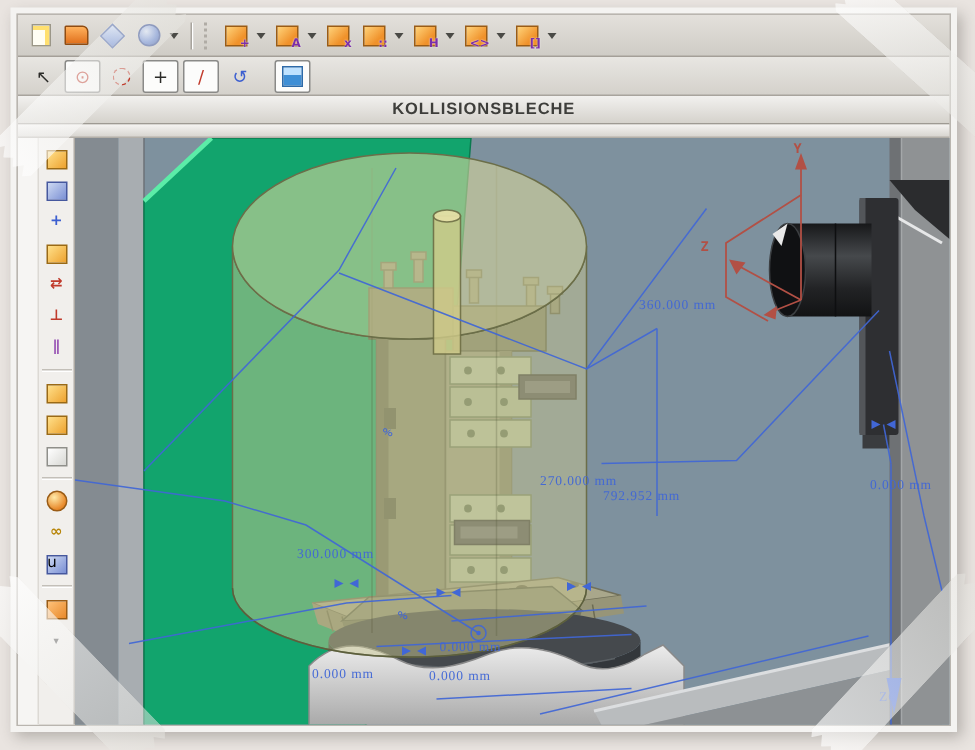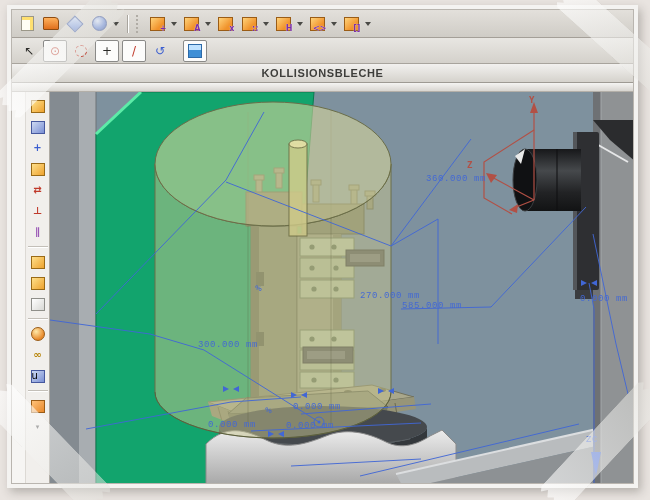--- a/index.html
+++ b/index.html
@@ -57,22 +57,22 @@
   .k-white{width:12px;height:11px;background:linear-gradient(135deg,#ffffff,#d8d8d4);border:1px solid #8f8f8a;}
   .k-orange{width:12px;height:11px;background:linear-gradient(135deg,#ffc27a,#e8892b);border:1px solid #9a5c16;}
   .k-ring{width:12px;height:12px;border-radius:50%;background:radial-gradient(circle at 35% 30%,#ffe9a8,#e8892b 70%);border:1px solid #9a5c16;}
   .k-plain{color:#3c5fd0;font-weight:bold;}
   .k-red{color:#c03a2b;font-weight:bold;}
   .k-purple{color:#9b59b6;font-weight:bold;}
   .k-gold-t{color:#b8860b;font-weight:bold;}
   
   .vp{position:relative;flex:1;overflow:hidden;background:#7e919e;}
   .vp svg{position:absolute;left:0;top:0;}
-  .dim{position:absolute;font-family:Liberation Mono, monospace;font-size:9px;letter-spacing:.6px;
-       color:#4167d6;white-space:nowrap;opacity:.95;}
+  .dim{position:absolute;font-family:Liberation Serif, serif;font-size:9px;letter-spacing:.6px;
+       color:#4167d6;white-space:nowrap;opacity:.95;margin-top:24px;}
   .axlab{position:absolute;font-family:"DejaVu Sans Mono",monospace;font-size:9px;color:#b25045;font-weight:bold;}
   .d360{left:376px;top:82px}.d610{left:310px;top:199px}.d585{left:352px;top:209px}
   .d0r{left:530px;top:202px}.d700{left:148px;top:248px}.d0a{left:243px;top:310px}
   .d0b{left:158px;top:328px}.d0c{left:236px;top:329px}.zcl{left:536px;top:343px}
   .ylab{left:479px;top:3px}.zlab{left:417px;top:68px}
   
   .tape{position:absolute;background:linear-gradient(100deg,rgba(255,255,255,.62),rgba(228,227,222,.5));
         box-shadow:0 0 5px rgba(120,115,110,.35);
         clip-path:polygon(3% 0,97% 0,100% 12%,96% 25%,100% 38%,97% 50%,100% 64%,96% 78%,100% 90%,97% 100%,3% 100%,0 88%,4% 75%,0 62%,3% 50%,0 36%,4% 22%,0 10%);}
   .t-tl{left:-17px;top:37px;width:154px;height:34px;transform:rotate(-45deg);}
@@ -407,21 +407,21 @@
           <polygon points="173,294 179,297 173,300"></polygon>
               <polygon points="189,294 183,297 189,300"></polygon>
           <polygon points="541,360 551,360 546,384"></polygon>
         </g>
         <text x="207" y="200" fill="#4167d6" font-size="9" font-family="DejaVu Sans Mono" transform="rotate(-20 207 200)">%</text>
         <text x="217" y="322" fill="#4167d6" font-size="9" font-family="DejaVu Sans Mono" transform="rotate(-20 217 322)">%</text>
       </svg>
 
       <div class="dim d360">360.000 mm</div>
       <div class="dim d610">270.000 mm</div>
-      <div class="dim d585">585.000 mm</div>
+      <div class="dim d585">792.952 mm</div>
       <div class="dim d0r">0.000 mm</div>
       <div class="dim d700">300.000 mm</div>
       <div class="dim d0a">0.000 mm</div>
       <div class="dim d0b">0.000 mm</div>
       <div class="dim d0c">0.000 mm</div>
       <div class="dim zcl">ZC</div>
       <div class="axlab ylab">Y</div>
       <div class="axlab zlab">Z</div>
     </div>
   </div>

